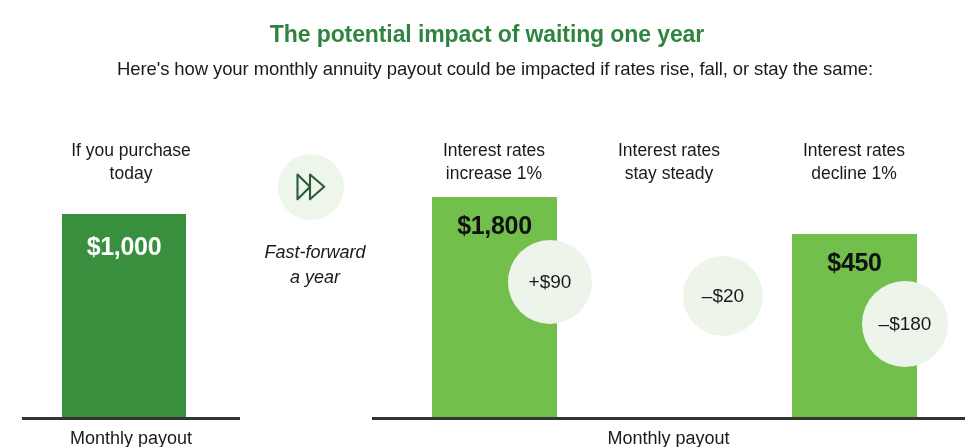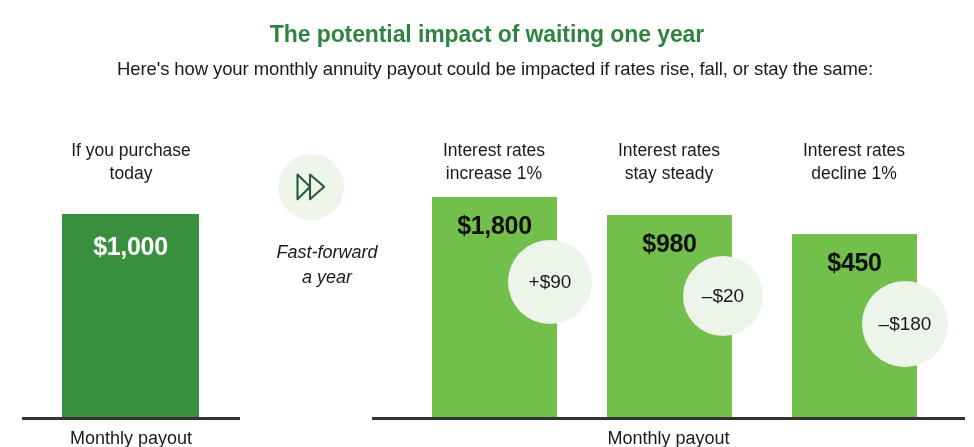--- a/index.html
+++ b/index.html
@@ -121,21 +121,21 @@
   }
   #ff-icon {
     position: absolute;
     left: 17px;
     top: 18px;
     width: 32px;
     height: 30px;
   }
   #ff-caption {
     position: absolute;
-    left: 252px;
+    left: 240px;
     top: 240px;
     width: 150px;
     text-align: center;
     font-size: 18px;
     font-style: italic;
     line-height: 25px;
     color: #1a1a1a;
     white-space: pre-line;
   }
 </style>
@@ -143,21 +143,21 @@
 <body>
 
 <div id="chart-title">The potential impact of waiting one year</div>
 <div id="chart-subtitle">Here's how your monthly annuity payout could be impacted if rates rise, fall, or stay the same:</div>
 
 <div class="panel" id="panel-today">
 
   <div class="col-header" style="left:31px; top:107px; width:200px;">If you purchase
 today</div>
 
-  <div class="bar bar-dark" style="left:62px; width:124px; height:203px;padding-left:13px;">
+  <div class="bar bar-dark" style="left:62px; width:124px; height:203px;">
     <div class="bar-value bar-value-light">$1,000</div>
   </div>
 
   <div class="baseline" id="baseline-left"></div>
   <div class="axis-caption" id="axis-caption-left">Monthly payout</div>
 </div>
 
 <div id="ff-circle">
   <svg id="ff-icon" viewBox="0 0 32 30">
     <path d="M2.5 2.5 L15 14.8 L15 2.5 L29.2 14.8 L15 27.3 L15 14.8 L2.5 27.3 Z" fill="none" stroke="#2a5d35" stroke-width="2.1" stroke-linejoin="round"></path>
@@ -173,23 +173,20 @@
 
   <div class="bar bar-light" style="left:70px; width:125px; height:220px;">
     <div class="bar-value bar-value-dark">$1,800</div>
   </div>
 
   <div class="badge" style="left:146px; top:208px; width:84px; height:84px;">+$90</div>
 
   <div class="col-header" style="left:237px; top:107px; width:140px;">Interest rates
 stay steady</div>
 
-  <div class="bar bar-light" style="left:245px; width:125px; height:202px;">
-    <div class="bar-value bar-value-dark">$980</div>
-  </div>
 
   <div class="badge" style="left:321px; top:224px; width:80px; height:80px;">–$20</div>
 
   <div class="col-header" style="left:422px; top:107px; width:140px;">Interest rates
 decline 1%</div>
 
   <div class="bar bar-light" style="left:430px; width:125px; height:183px;">
     <div class="bar-value bar-value-dark">$450</div>
   </div>
 

